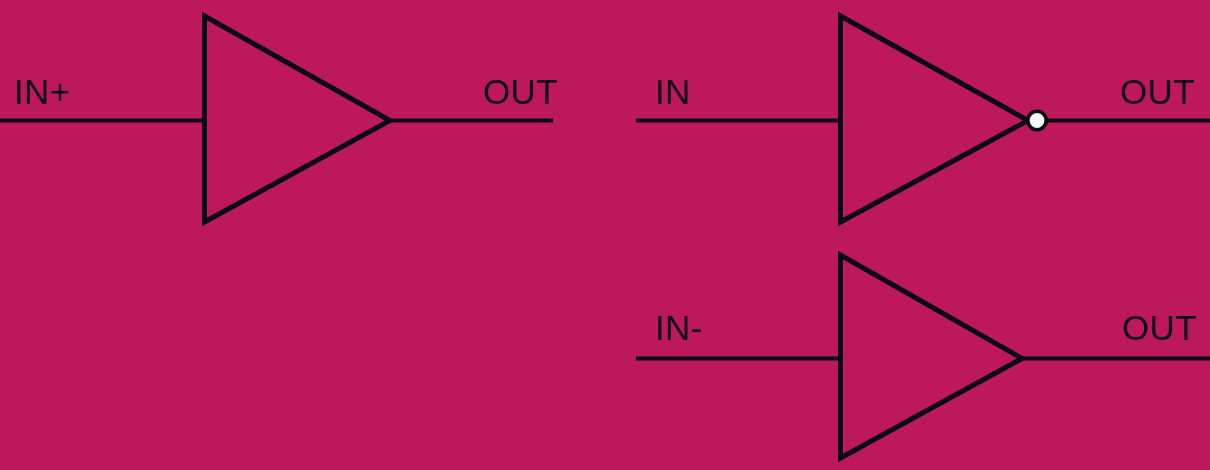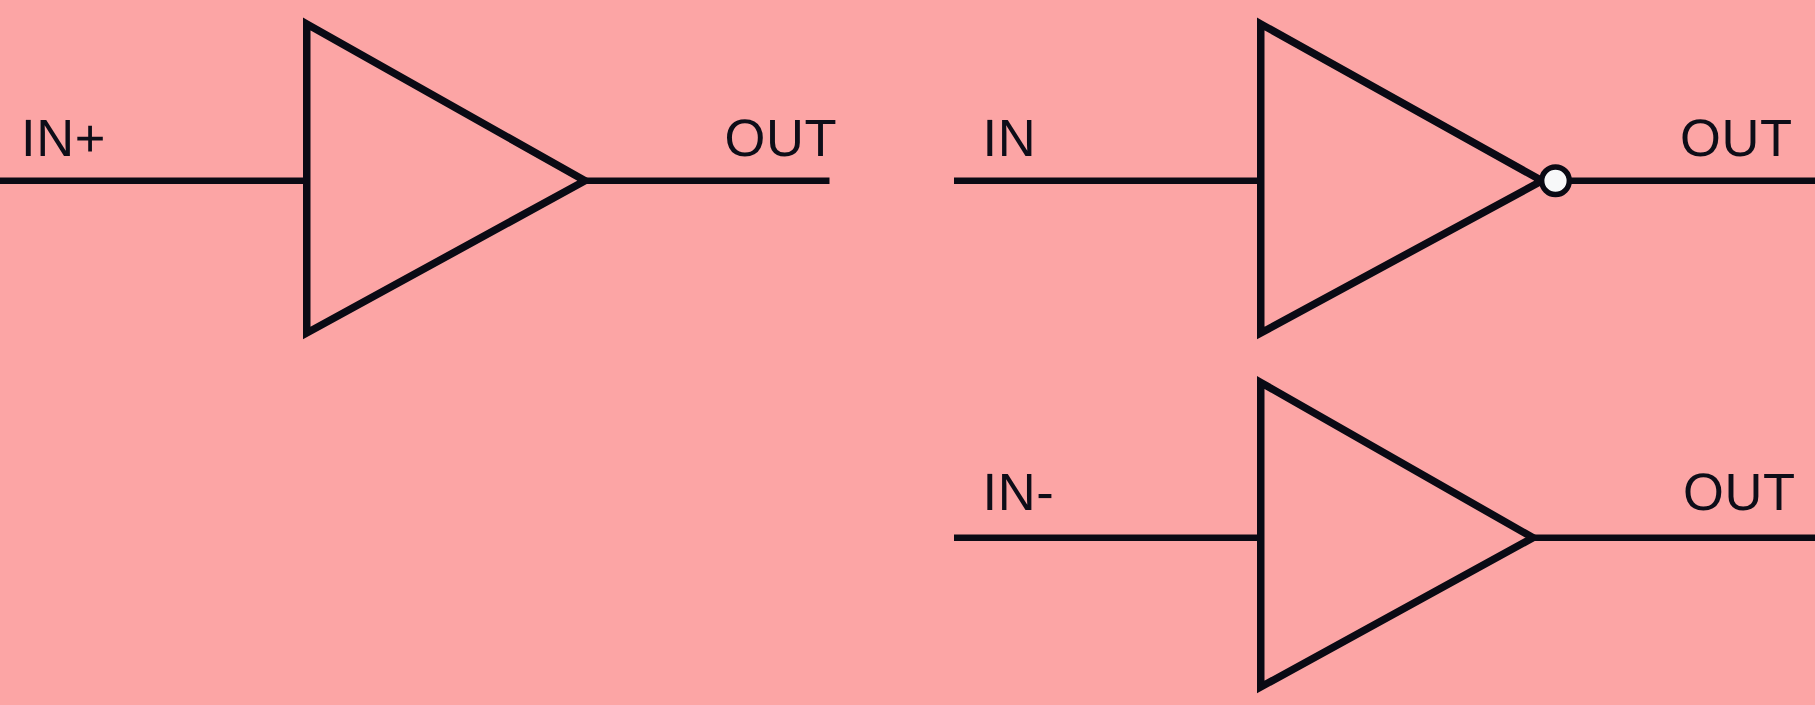--- a/index.html
+++ b/index.html
@@ -5,21 +5,21 @@
 <style>
   html, body {
     margin: 0;
     padding: 0;
     background: #ffffff;
   }
   #canvas {
     position: relative;
     width: 1210px;
     height: 470px;
-    background: #fca5a5;
+    background: #be185d;
     overflow: hidden;
     font-family: "Liberation Sans", sans-serif;
   }
   #canvas svg {
     position: absolute;
     top: 0;
     left: 0;
     display: block;
   }
   .wire, .gate-body {

